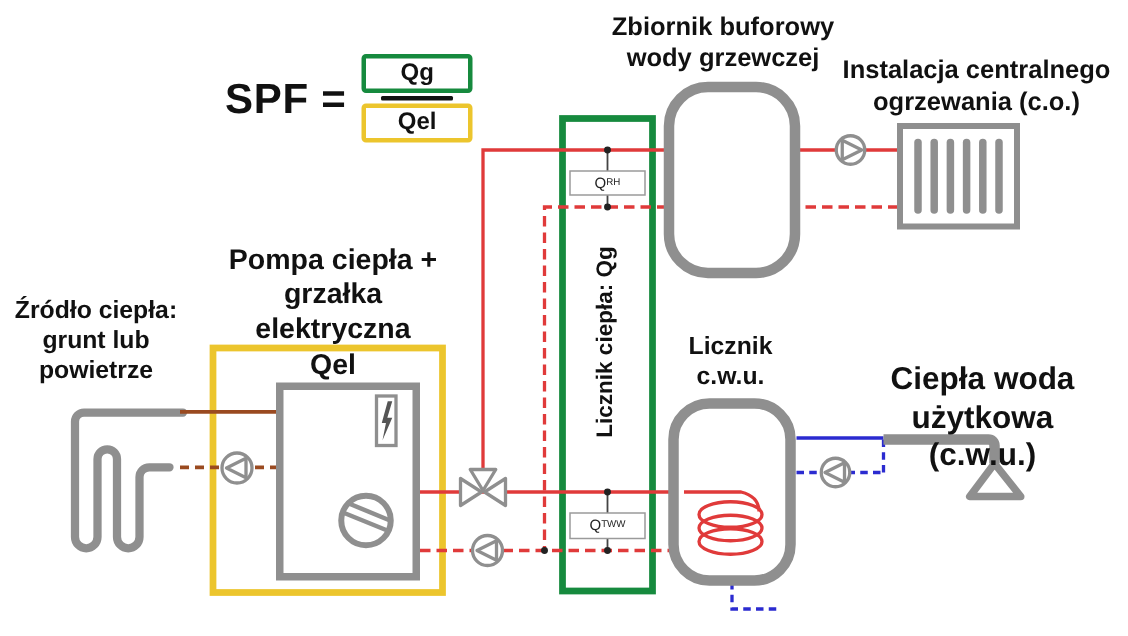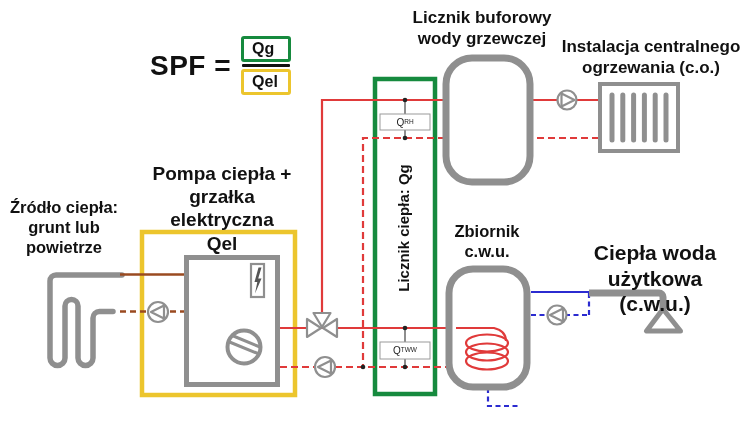--- a/index.html
+++ b/index.html
@@ -33,21 +33,21 @@
   .meterbox{fill:#fff;stroke:#9a9a9a;stroke-width:1;}
   .boxyellow{fill:none;stroke:var(--c-yellow);stroke-width:4.5;}
   .boxgreen{fill:#fff;stroke:var(--c-green);stroke-width:4.5;}
   .bolt{fill:#555;stroke:none;}
 
   
   #formula{position:absolute;left:150px;top:36px;display:flex;align-items:center;gap:10px;}
   #formula .spf{font-size:28px;font-weight:bold;letter-spacing:.5px;}
   #formula .frac{display:flex;flex-direction:column;align-items:center;}
   #formula .fbox{
-    display:block;min-width:28px;padding:1px 8px;
+    display:block;min-width:28px;padding:1px 20px;text-align:center;
     font-size:16px;font-weight:bold;border-radius:3px;background:#fff;
   }
   #formula .num{border:3px solid var(--c-green);}
   #formula .den{border:3px solid var(--c-yellow);}
   #formula .bar{width:48px;height:3px;background:#111;margin:2px 0;border-radius:1px;}
 
   .meterlbl{
     position:absolute;font-size:10px;text-align:center;color:#222;
     display:flex;align-items:center;justify-content:center;
   }
@@ -173,27 +173,27 @@
   </div>
 
   <div class="lbl" style="left:0;top:197px;width:128px;font-size:16.5px;">Źródło ciepła:
 grunt lub
 powietrze</div>
 
   <div class="lbl" style="left:138px;top:162px;width:168px;font-size:19px;">Pompa ciepła +
 grzałka elektryczna
 Qel</div>
 
-  <div class="lbl" style="left:388px;top:8px;width:188px;font-size:17px;">Licznik buforowy
+  <div class="lbl" style="left:388px;top:8px;width:188px;font-size:17px;">Zbiornik buforowy
 wody grzewczej</div>
 
   <div class="lbl" style="left:552px;top:37px;width:198px;font-size:17px;text-align:center;">Instalacja centralnego
 ogrzewania (c.o.)</div>
 
-  <div class="lbl" style="left:438px;top:221px;width:98px;font-size:16.5px;">Zbiornik
+  <div class="lbl" style="left:438px;top:221px;width:98px;font-size:16.5px;">Licznik
 c.w.u.</div>
 
   <div class="lbl" style="left:558px;top:240px;width:194px;font-size:21px;">Ciepła woda użytkowa
 (c.w.u.)</div>
 
   <div id="lbl-meter">Licznik ciepła: Qg</div>
 
   <div class="meterlbl" style="left:380px;top:114px;width:50px;height:16px;">
     <span>Q</span>
       <sub>RH</sub>

